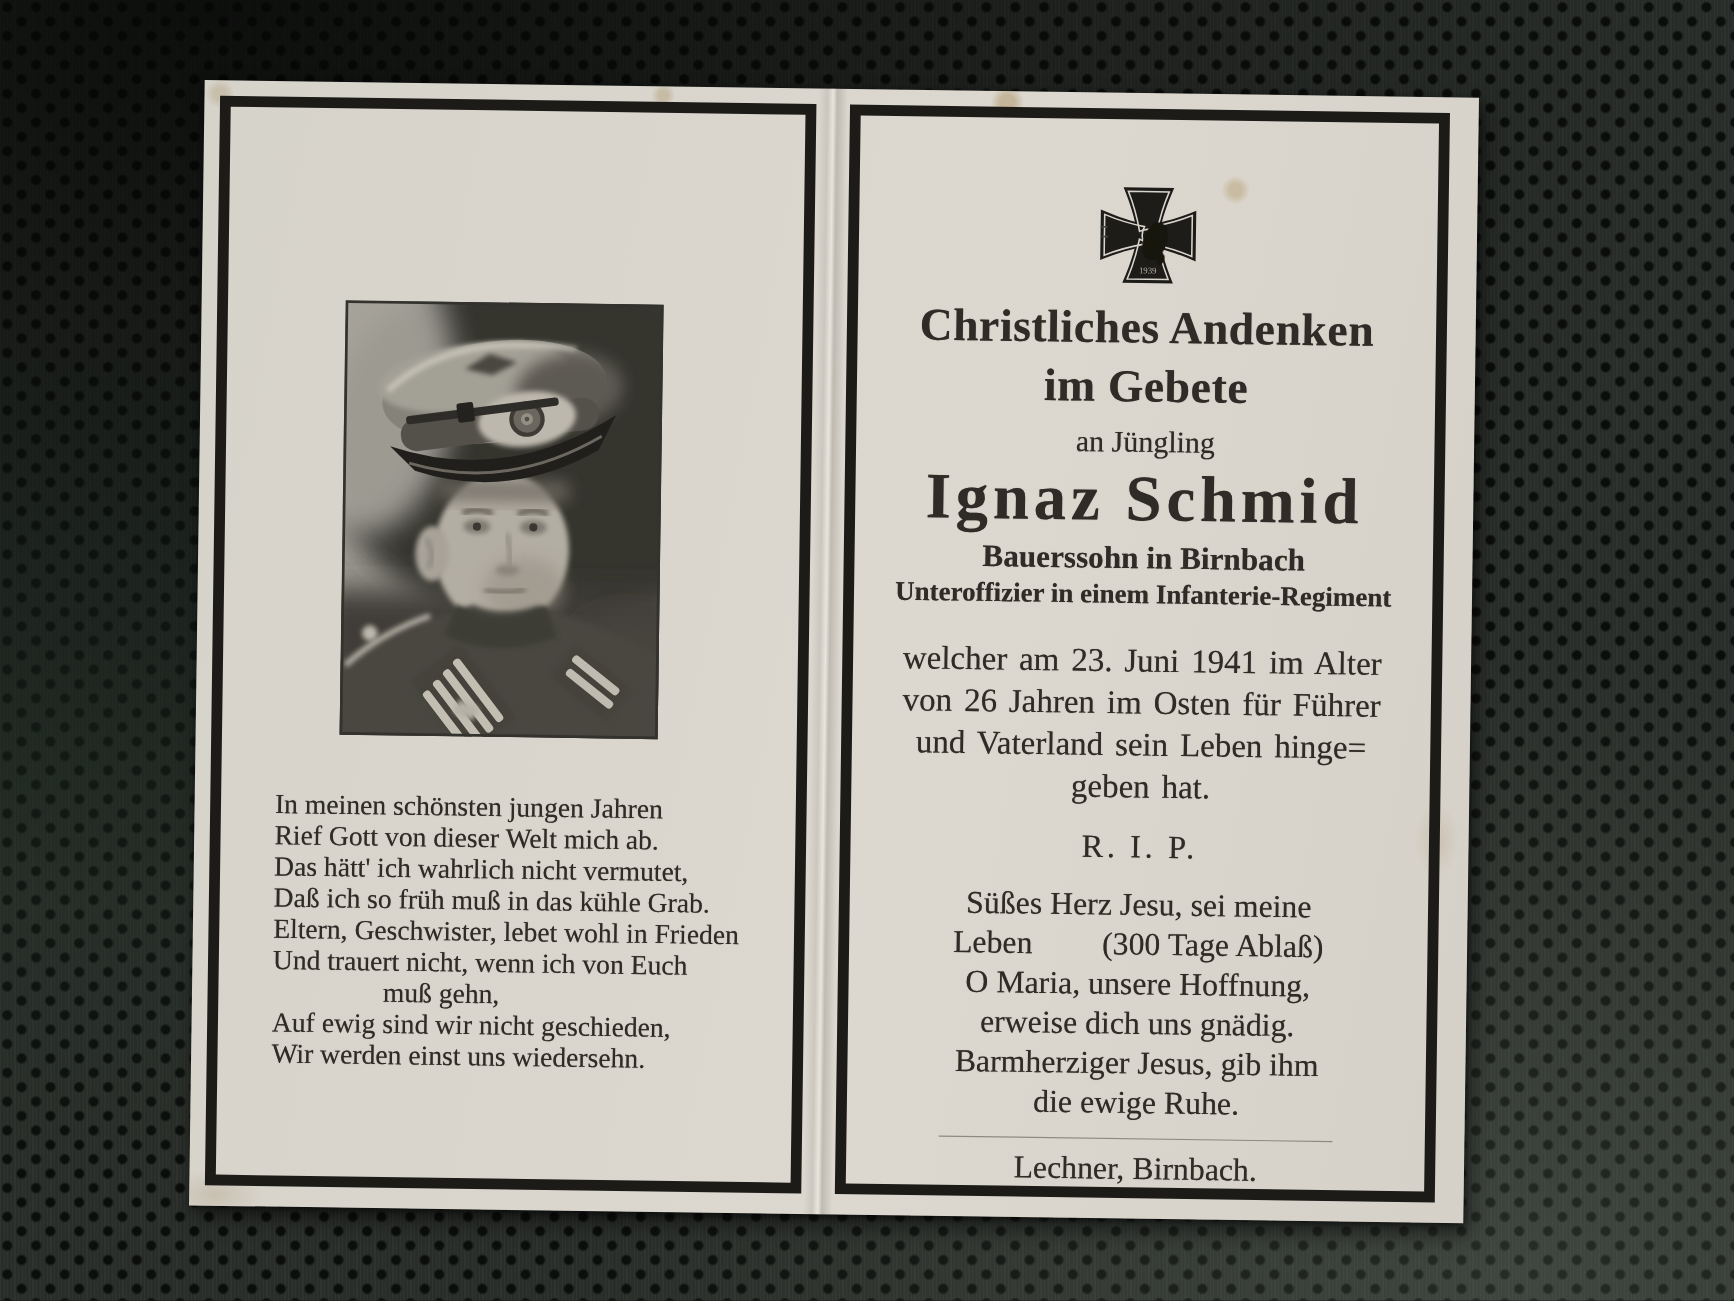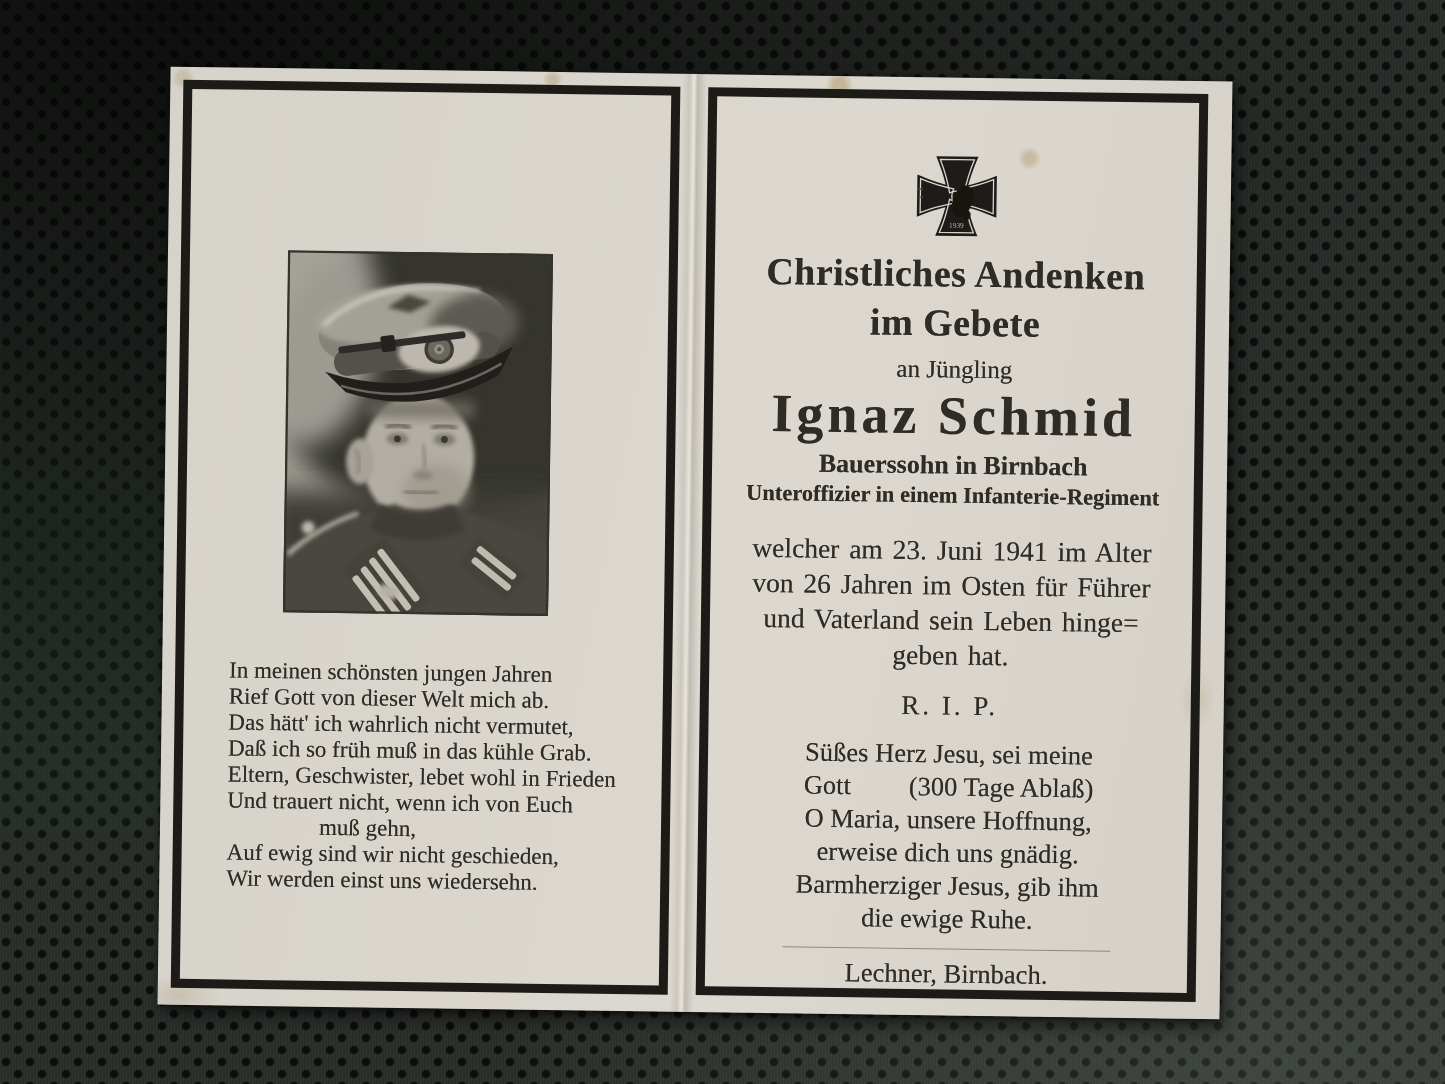--- a/index.html
+++ b/index.html
@@ -212,21 +212,21 @@
           <div>von 26 Jahren im Osten für Führer</div>
           <div>und Vaterland sein Leben hinge=</div>
           <div>geben hat.</div>
         </div>
 
         <div class="rip">R. I. P.</div>
 
         <div class="prayers">
           <div>Süßes Herz Jesu, sei meine</div>
           <div class="prayer-row">
-            <span>Gott</span>
+            <span>Leben</span>
             <span>(300 Tage Ablaß)</span>
           </div>
           <div>O Maria, unsere Hoffnung,</div>
           <div>erweise dich uns gnädig.</div>
           <div>Barmherziger Jesus, gib ihm</div>
           <div>die ewige Ruhe.</div>
         </div>
 
         <div class="rule"></div>
         <div class="publisher">Lechner, Birnbach.</div>

